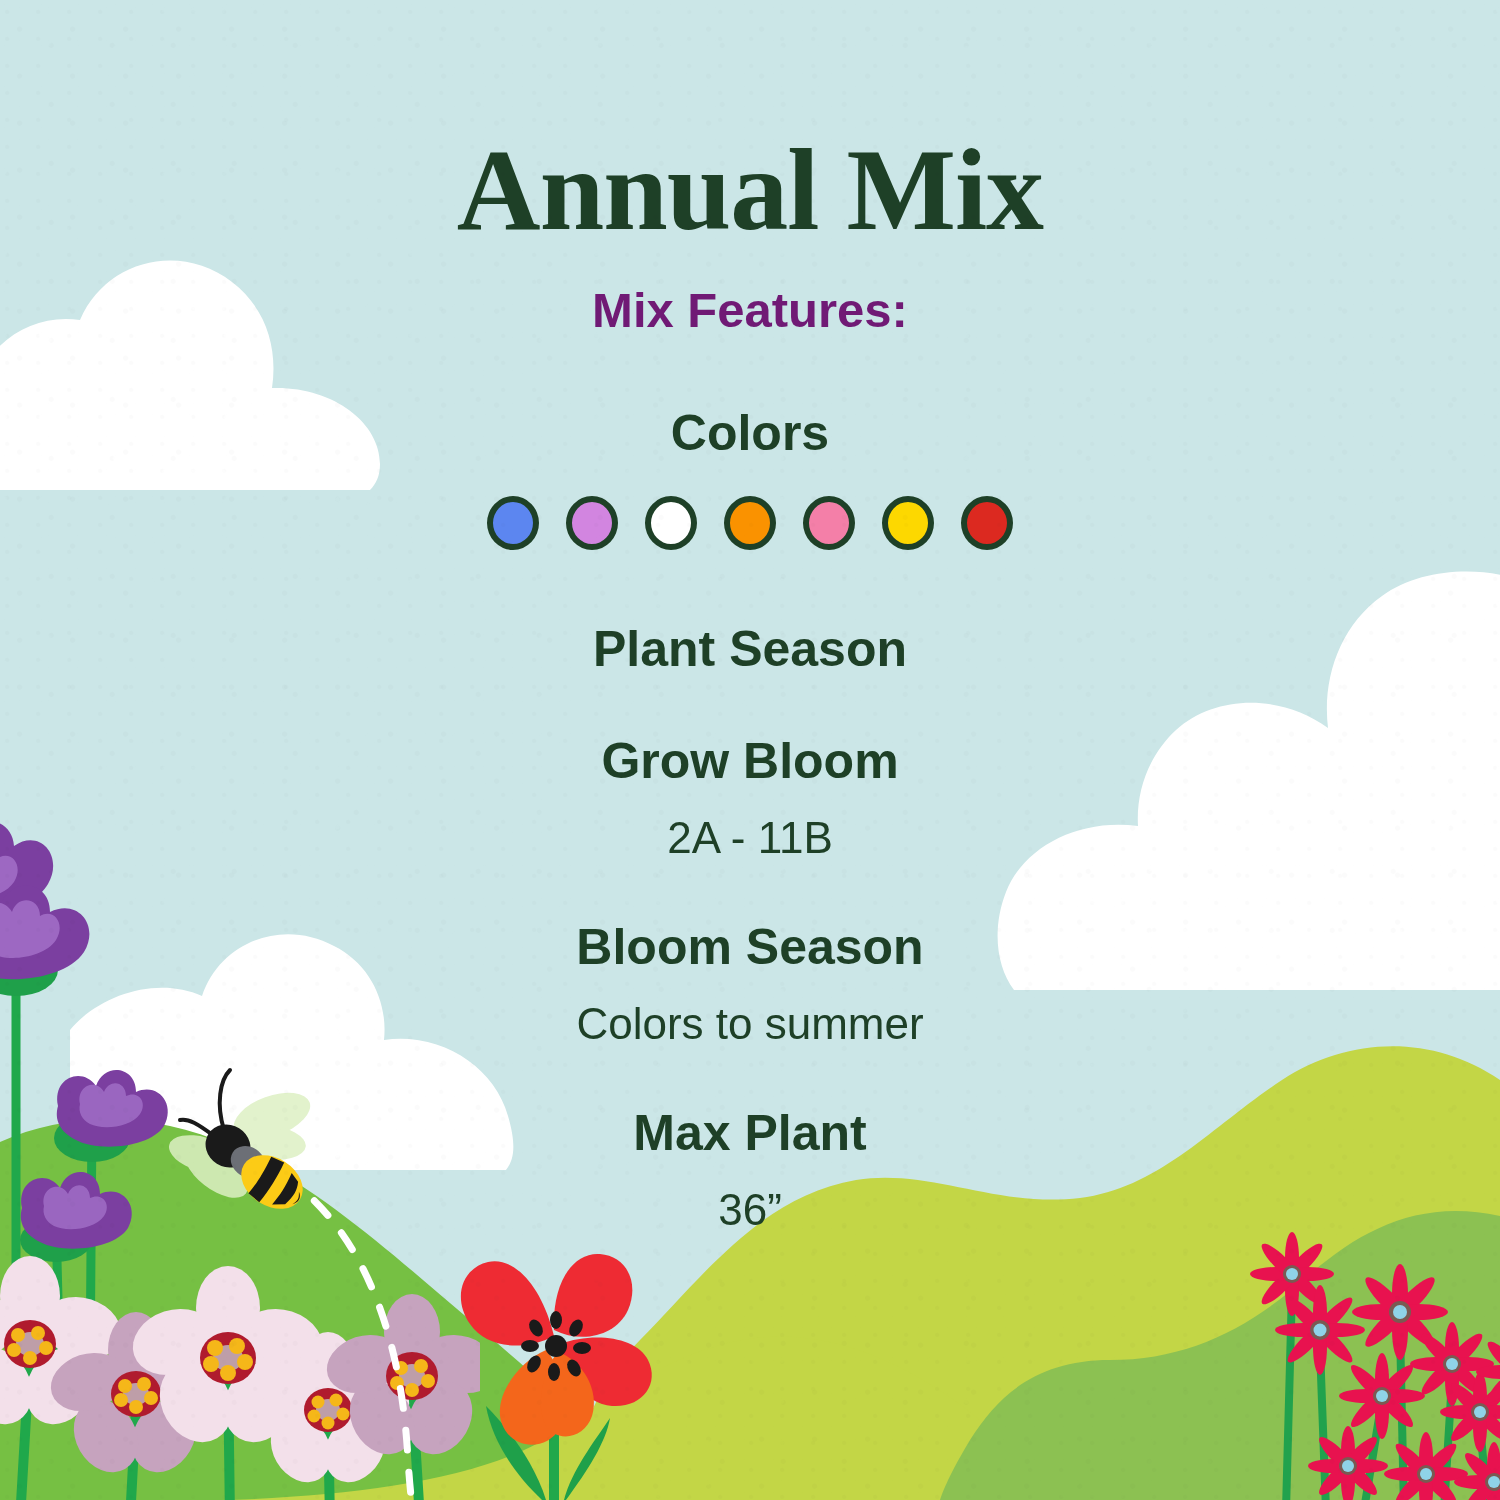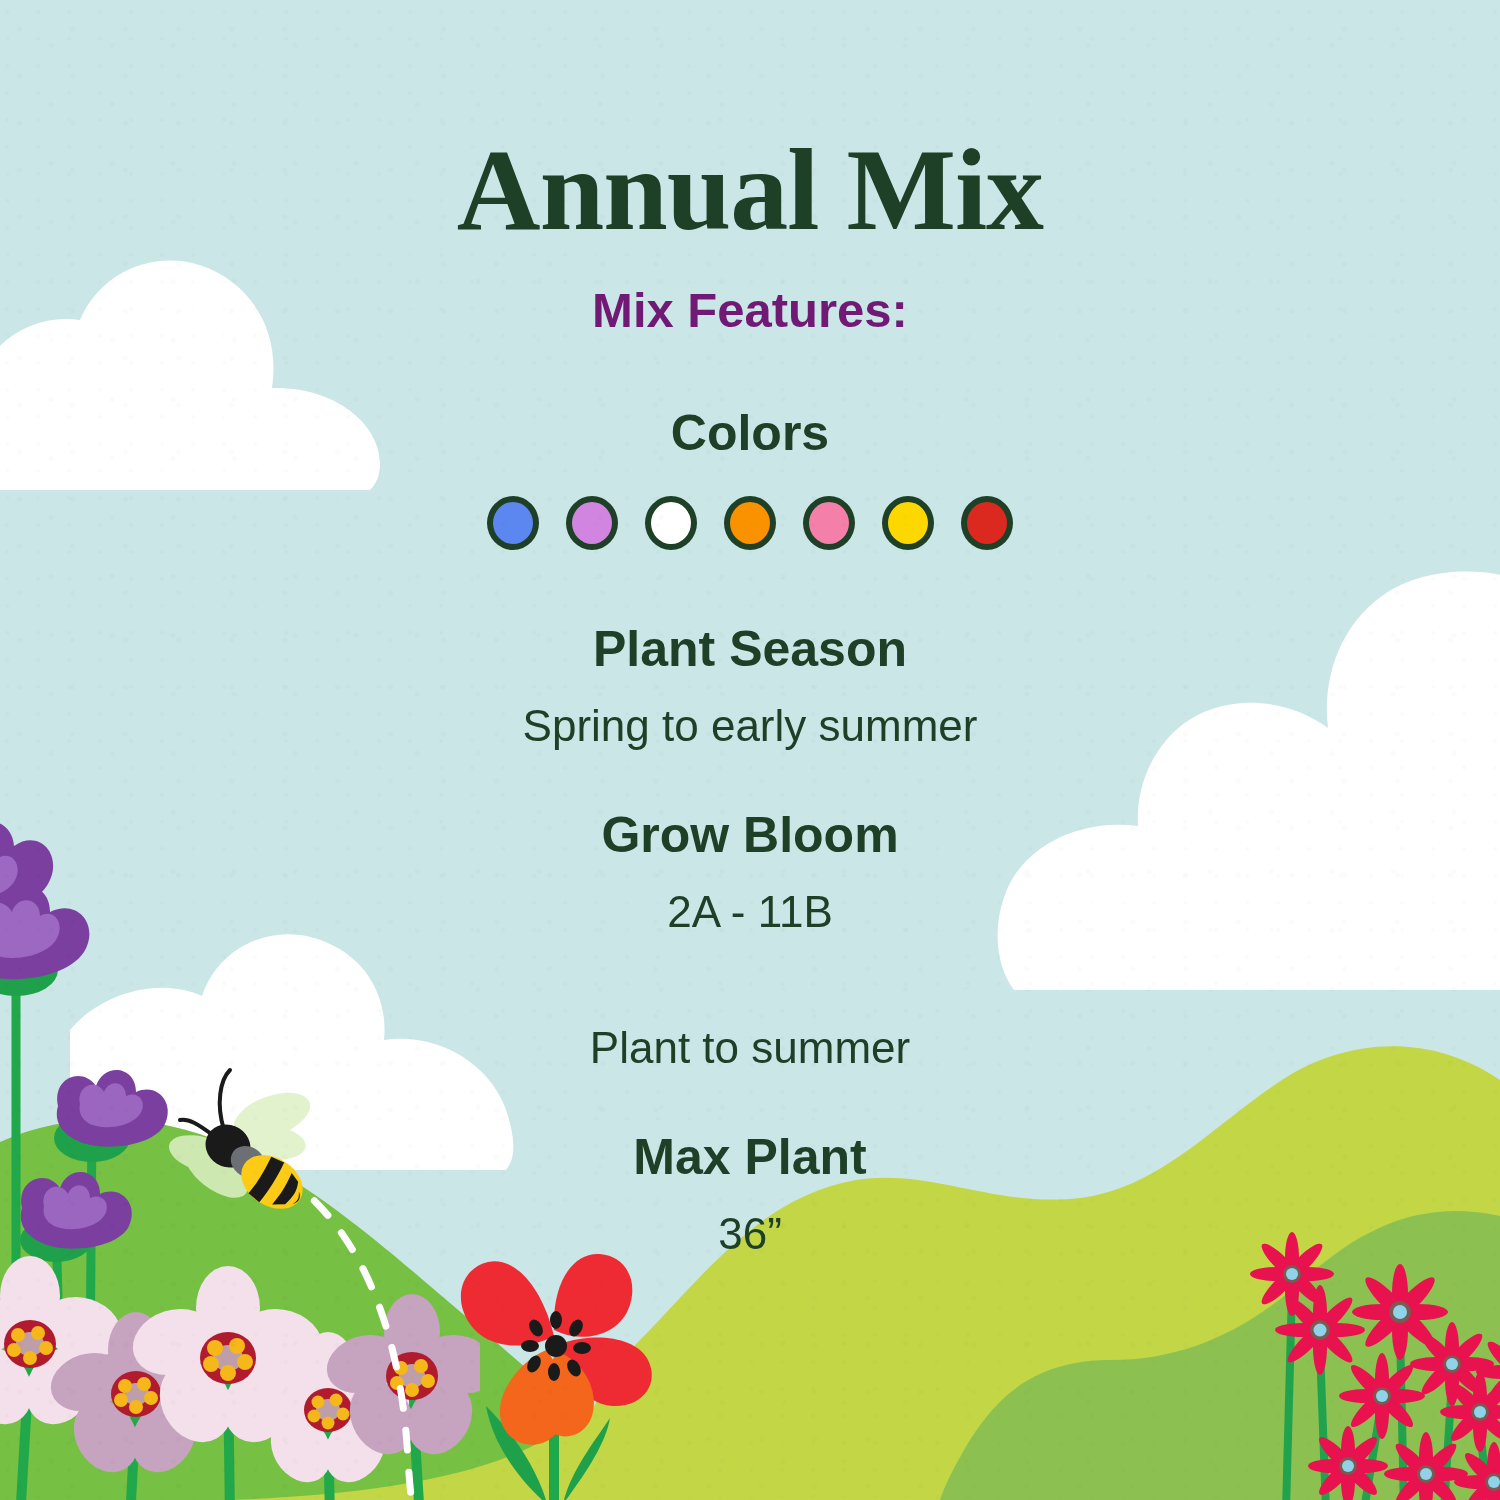--- a/index.html
+++ b/index.html
@@ -597,30 +597,30 @@
         <span class="swatch" style="background:#FFFFFF"></span>
         <span class="swatch" style="background:#FA9200"></span>
         <span class="swatch" style="background:#F47FA8"></span>
         <span class="swatch" style="background:#FDD800"></span>
         <span class="swatch" style="background:#DC2920"></span>
       </div>
     </div>
 
     <div class="block block-plant">
       <div class="feature-head">Plant Season</div>
-      <div class="feature-val">Spring to early summer</div>
     </div>
 
     <div class="block block-grow">
       <div class="feature-head">Grow Bloom</div>
       <div class="feature-val">2A - 11B</div>
     </div>
 
     <div class="block block-bloom">
-      <div class="feature-val">Plant to summer</div>
+      <div class="feature-head">Bloom Season</div>
+      <div class="feature-val">Colors to summer</div>
     </div>
 
     <div class="block block-max">
       <div class="feature-head">Max Plant</div>
       <div class="feature-val">36”</div>
     </div>
 
   </div>
 
   <div class="paper-texture"></div>

